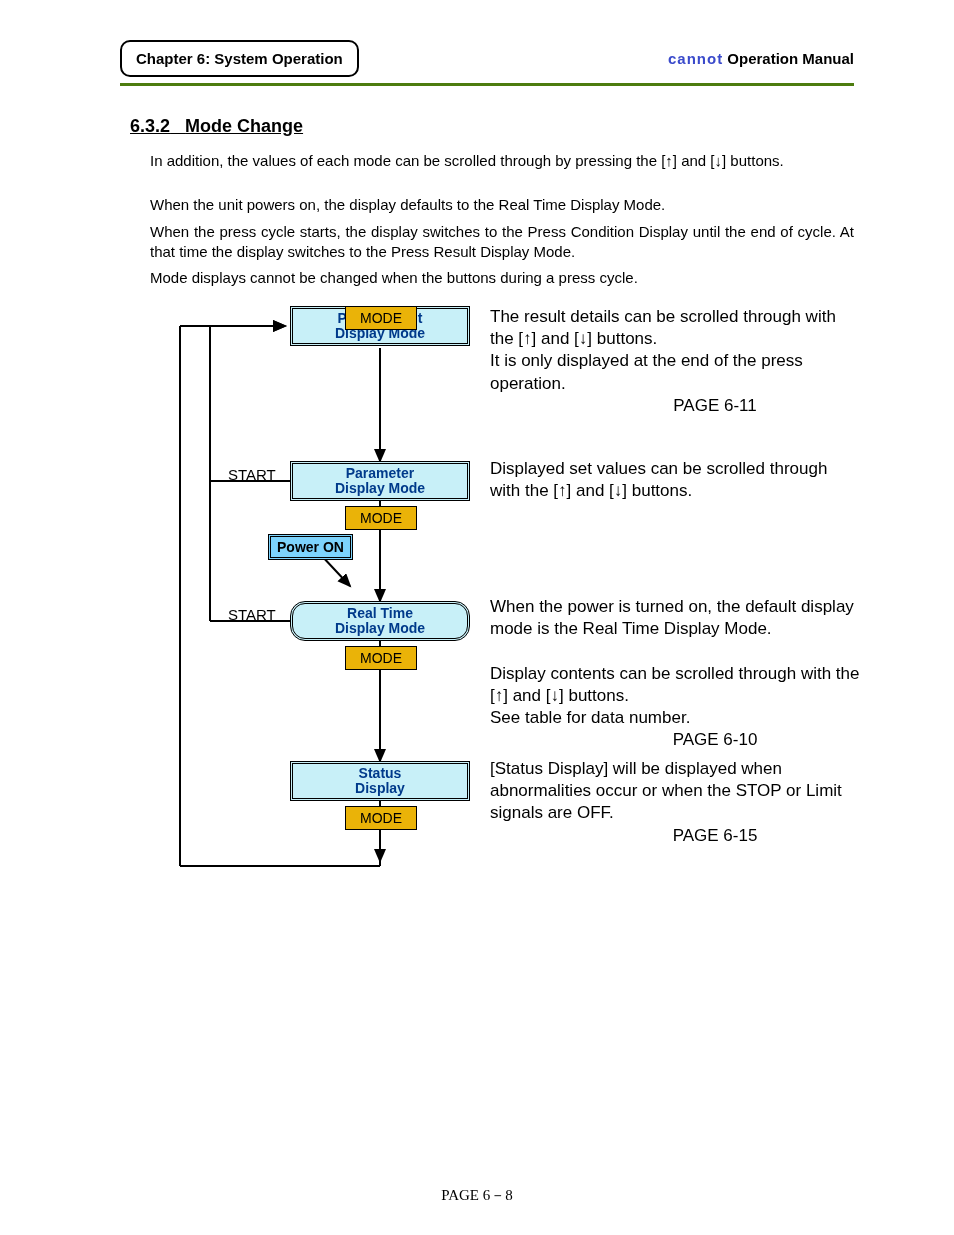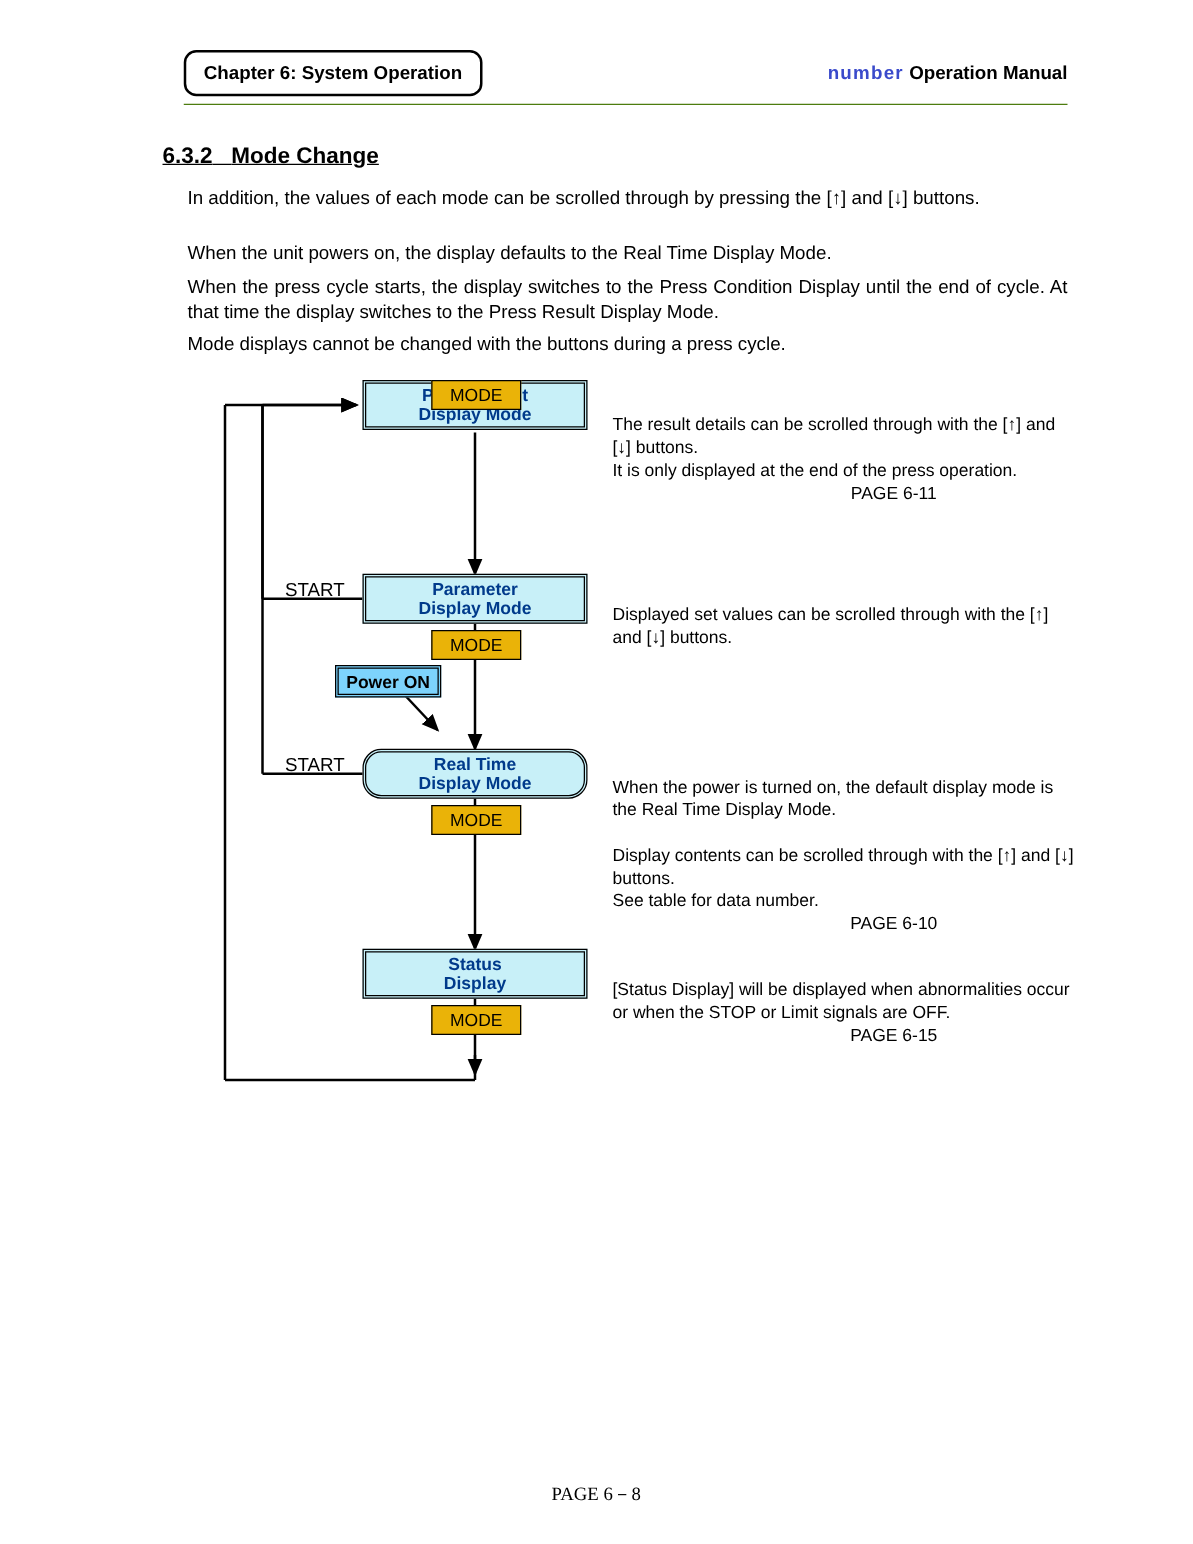--- a/index.html
+++ b/index.html
@@ -12,24 +12,23 @@
     position: relative;
   }
   .page {
     padding: 40px 100px 0 120px;
     position: relative;
   }
   .header-row {
     display: flex;
     justify-content: space-between;
     align-items: center;
-    border-bottom: 1px solid #4d7c0f;
+    border-bottom: 3px solid #4d7c0f;
     padding-bottom: 6px;
     margin-bottom: 30px;
-    margin-left: 27px;
   }
   .chapter-box {
     border: 2px solid #000;
     border-radius: 10px;
     padding: 8px 14px;
     font-weight: bold;
     font-size: 15px;
     background: #fff;
   }
   .manual-label {
@@ -96,24 +95,23 @@
     font-weight: bold;
     font-size: 14px;
     padding: 2px 6px;
   }
   .start-label {
     position: absolute;
     font-size: 15px;
   }
   .desc {
     position: absolute;
-    font-size: 14px;
+    font-size: 17px;
     line-height: 1.3;
     width: 370px;
-    margin-top: 26px;
   }
   .desc .pageref {
     text-align: center;
     display: block;
     margin-left: 80px;
   }
   svg.flow {
     position: absolute;
     left: 0;
     top: 0;
@@ -129,32 +127,32 @@
   }
 </style>
 </head>
 <body>
 
 <div class="page">
 
   <div class="header-row">
     <div class="chapter-box">Chapter 6: System Operation</div>
     <div class="manual-label">
-      <span class="enforce">number</span><span> Operation Manual</span>
+      <span class="enforce">cannot</span><span> Operation Manual</span>
     </div>
   </div>
 
   <div class="section-heading">
     <span>6.3.2</span>&nbsp;&nbsp;&nbsp;<span>Mode Change</span>
   </div>
 
   <p class="para">In addition, the values of each mode can be scrolled through by pressing the [↑] and [↓] buttons.</p>
   <p class="para block2">When the unit powers on, the display defaults to the Real Time Display Mode.</p>
   <p class="para">When the press cycle starts, the display switches to the Press Condition Display until the end of cycle. At that time the display switches to the Press Result Display Mode.</p>
-  <p class="para">Mode displays cannot be changed with the buttons during a press cycle.</p>
+  <p class="para">Mode displays cannot be changed when the buttons during a press cycle.</p>
 
   <div class="diagram-area">
 
     <svg class="flow" width="340" height="630">
       <defs>
         <marker id="arrow" markerWidth="8" markerHeight="8" refX="6" refY="3" orient="auto">
           <path d="M0,0 L7,3 L0,6 Z" fill="#000"></path>
         </marker>
       </defs>
 

